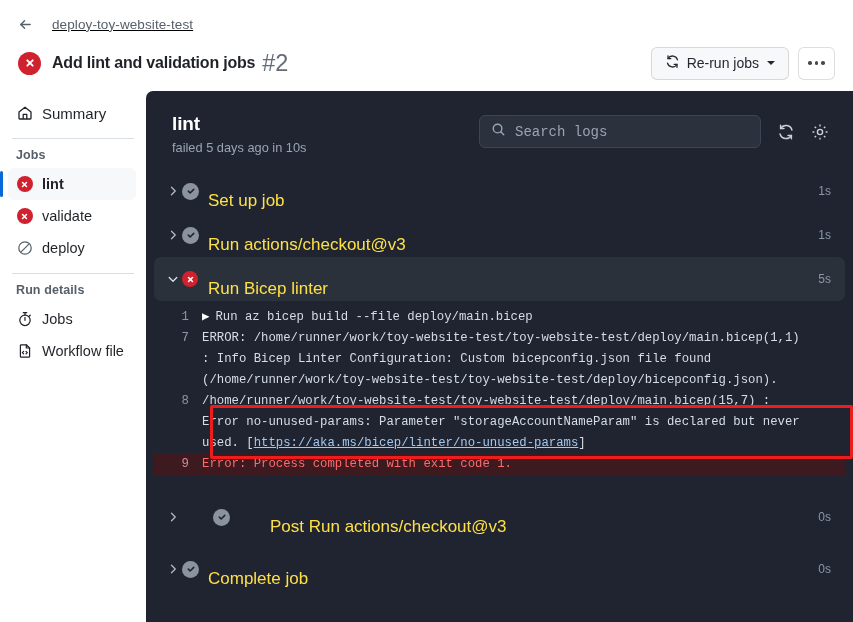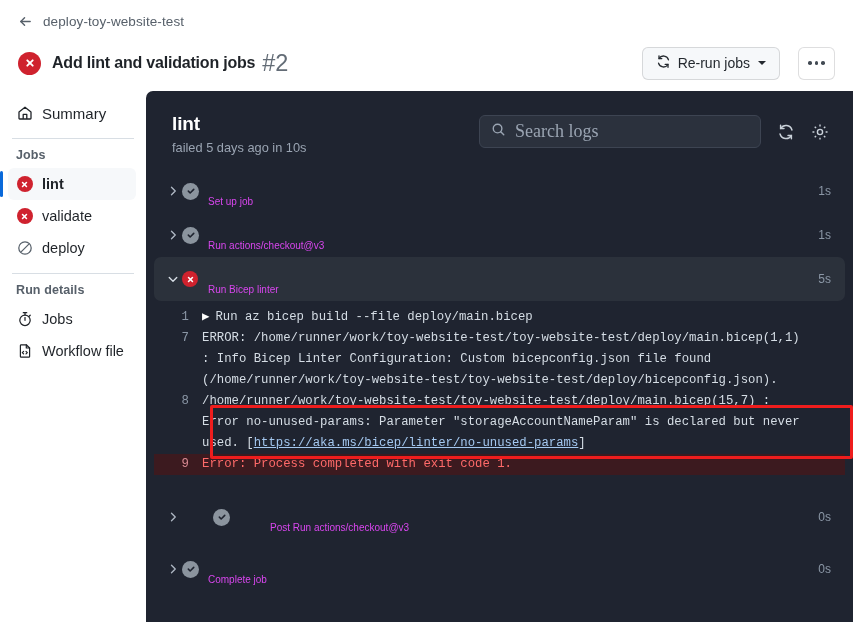--- a/index.html
+++ b/index.html
@@ -6,34 +6,34 @@
   html, body {
     width: 853px; height: 622px;
     background: #ffffff;
     font-family: "Liberation Sans", sans-serif;
     overflow: hidden;
   }
   .app { position: relative; width: 853px; height: 622px; display: flex; flex-direction: column; }
 
   
   .header { padding: 14px 18px 0 18px; flex: 0 0 auto; }
-  .breadcrumb-row { display: flex; align-items: flex-start; gap: 10px; height: 20px; }
+  .breadcrumb-row { display: flex; align-items: center; gap: 19px; height: 20px; text-decoration: underline; }
   .back-arrow { color: #57606a; display: flex; align-items: center; }
   .breadcrumb-link {
     font-size: 13.5px; color: #57606a; letter-spacing: 0.1px;
   }
   .title-row { display: flex; align-items: center; margin-top: 9px; height: 40px; }
   .title-status { flex: 0 0 auto; display: flex; align-items: center; margin-right: 11px; }
   .run-title {
     font-size: 16px; font-weight: 700; color: #1f2328; letter-spacing: -0.2px;
     white-space: nowrap;
   }
   .run-number { font-size: 23.5px; font-weight: 400; color: #636c76; margin-left: 7px; }
   .header-actions {
-    margin-left: auto; display: flex; align-items: center; gap: 18px;
+    margin-left: auto; display: flex; align-items: center; gap: 9px;
   }
   .btn {
     display: flex; align-items: center; gap: 7px;
     height: 33px; padding: 0 13px;
     background: #f6f8fa; border: 1px solid rgba(31,35,40,0.15);
     border-radius: 6px; font-size: 14px; color: #24292f; font-weight: 500;
     cursor: pointer; white-space: nowrap;
   }
   .btn-icon-only { width: 37px; padding: 0; justify-content: center; background:#ffffff; }
   .caret { width: 0; height: 0; border-left: 4px solid transparent; border-right: 4px solid transparent;
@@ -85,35 +85,35 @@
   .log-title { font-size: 19px; font-weight: 700; color: #ffffff; letter-spacing: -0.1px; }
   .log-sub { font-size: 12.8px; color: #9aa4b2; margin-top: 5px; }
   .log-header-right { margin-left: auto; display: flex; align-items: center; gap: 16px; padding-top: 2px; }
   .search-box {
     display: flex; align-items: center; gap: 9px;
     width: 282px; height: 33px; padding: 0 11px;
     background: #2b313d; border: 1px solid #3d4452; border-radius: 6px;
   }
   .search-box input {
     background: transparent; border: none; outline: none;
-    color: #fdba74; font-size: 18px; font-family: Liberation Serif, serif; width: 100%;
+    color: #fdba74; font-size: 14px; font-family: Liberation Mono, monospace; width: 100%;
   }
   .search-box input::placeholder { color: #9aa4b2; }
   .icon-btn { color: #c9d1d9; cursor: pointer; display: flex; align-items: center; }
 
   
   .steps { flex: 1 1 auto; overflow: hidden; padding: 0 8px; }
   .step-row {
     display: flex; align-items: center; height: 44px;
     padding: 0 14px 0 10px; border-radius: 7px; cursor: pointer;
   }
   .step-row.expanded { background: #2b313b; }
   .chev { width: 18px; flex: 0 0 auto; display: flex; align-items: center; justify-content: center; color: #adb6c2; }
   .step-status { width: 26px; flex: 0 0 auto; display: flex; align-items: center; }
-  .step-label { font-size: 10px; color: #d946ef; white-space: nowrap; margin-top: 20px; }
+  .step-label { font-size: 17px; color: #fde047; white-space: nowrap; margin-top: 20px; }
   .step-dur { margin-left: auto; font-size: 12px; color: #8b97a6; }
   .ic-check { width: 17px; height: 17px; border-radius: 50%; background: #8b949e;
               display: flex; align-items: center; justify-content: center; }
 
   
   .loglines { position: relative; padding: 6px 0 8px 0; }
   .logline { display: flex; font-family: "Liberation Mono", monospace; font-size: 12.3px; line-height: 21px; }
   .lineno { width: 48px; flex: 0 0 48px; text-align: right; padding-right: 13px; color: #8b97a6; user-select: none; }
   .linebody { flex: 1 1 auto; color: #d5dde5; white-space: pre-wrap; word-break: break-word; padding-right: 16px; }
   .logline.err { background: #3c1a1f; }

